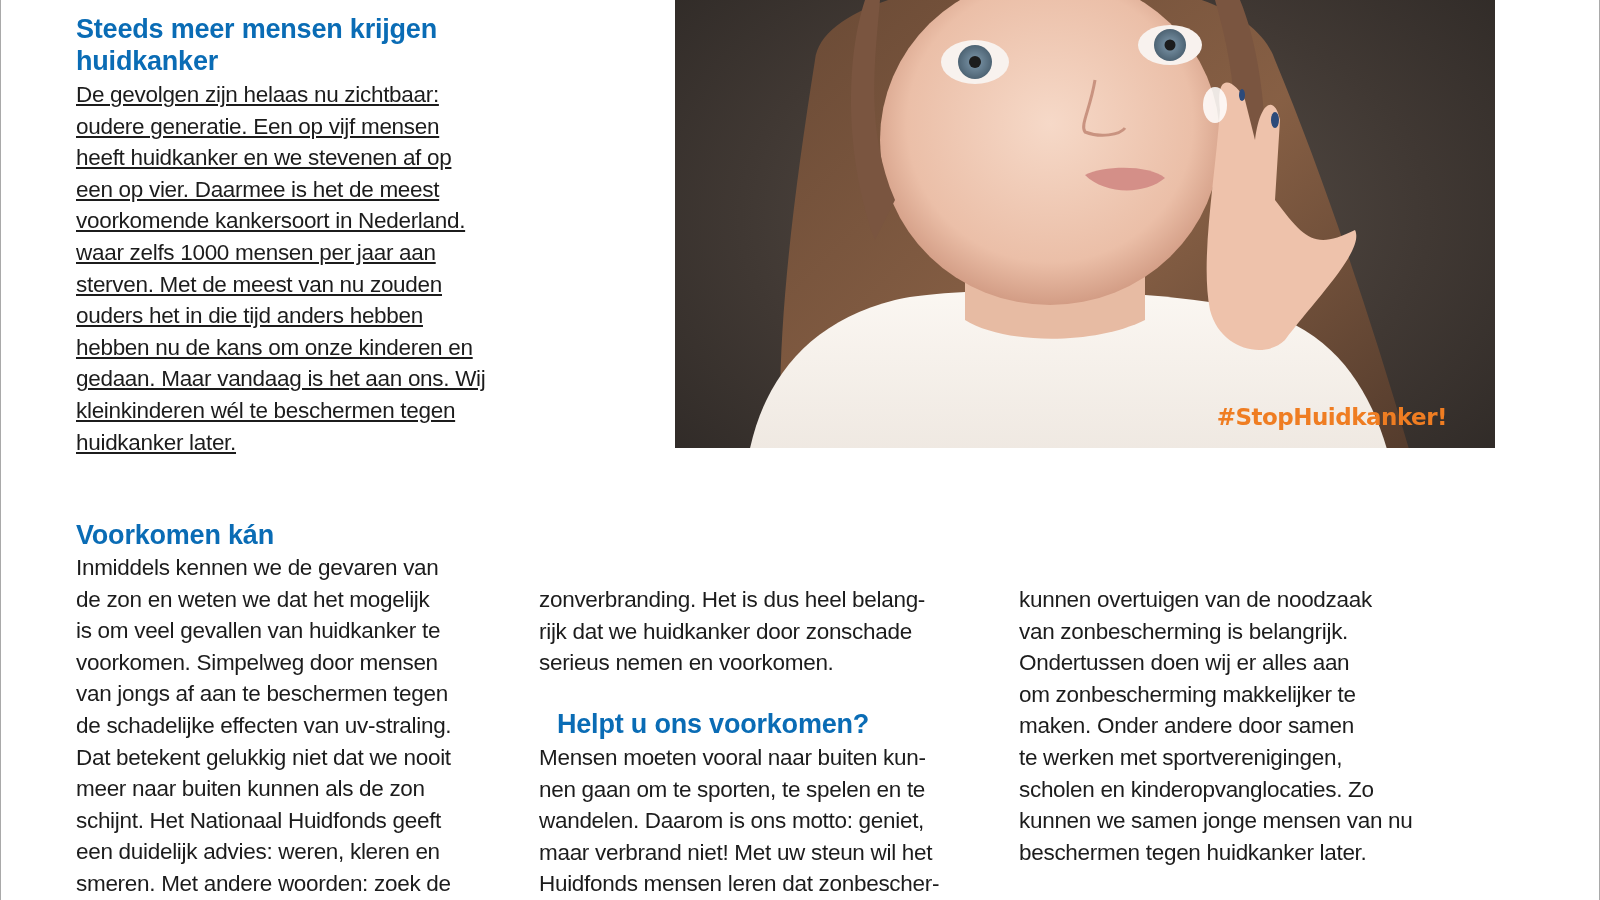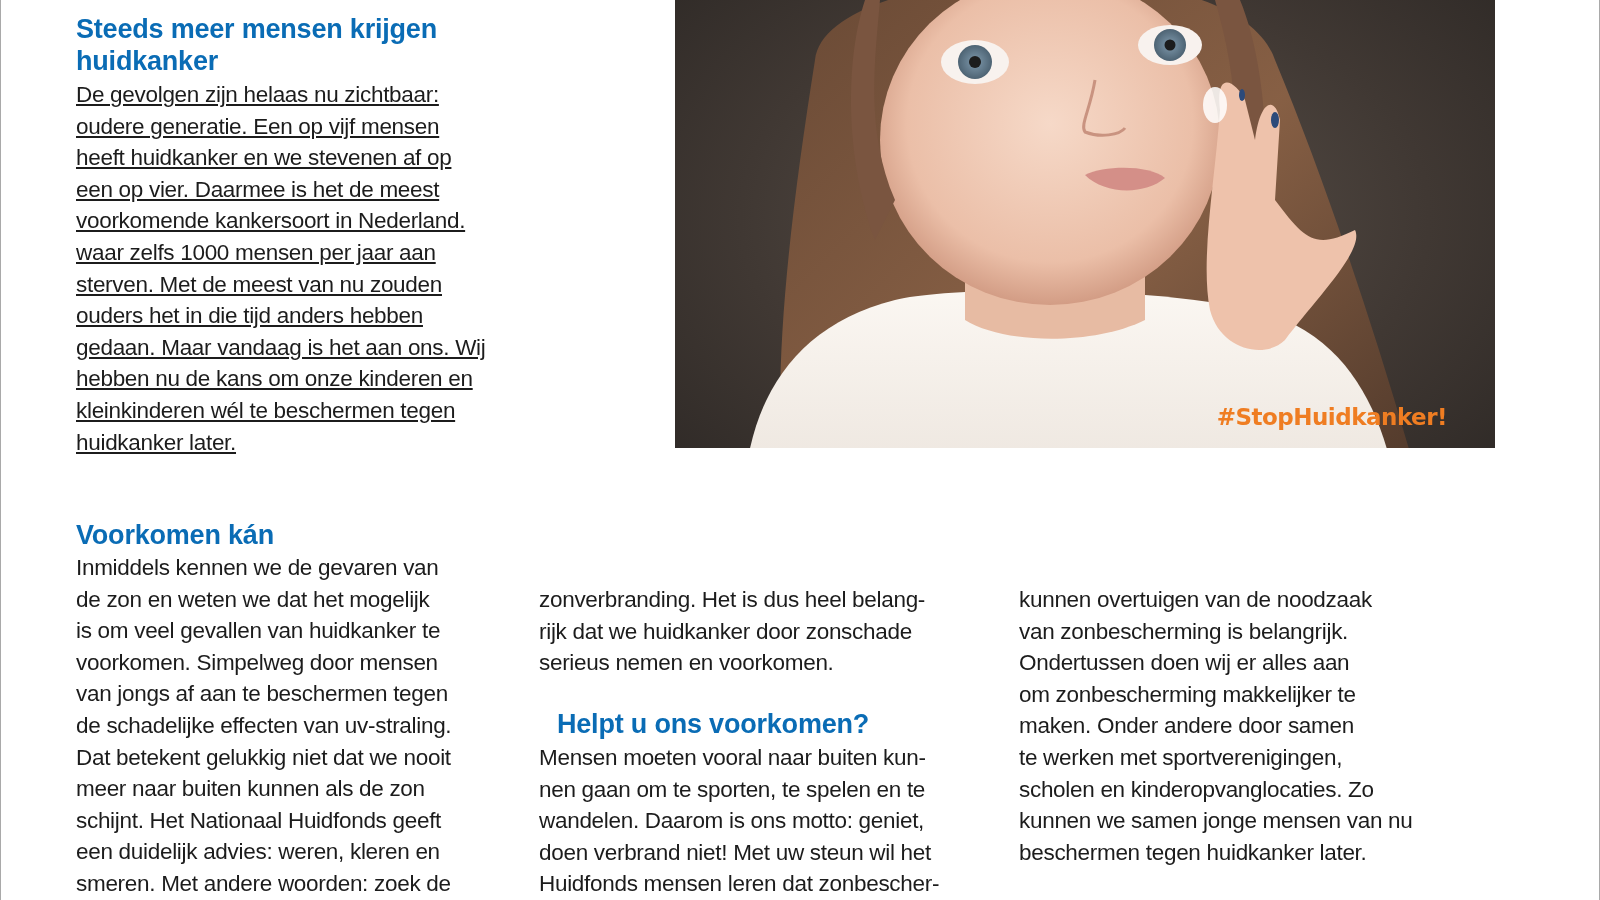--- a/index.html
+++ b/index.html
@@ -62,22 +62,22 @@
 
   <div id="sec1-body" class="body-text">
     <span>De gevolgen zijn helaas nu zichtbaar:</span>
     <span>oudere generatie. Een op vijf mensen</span>
     <span>heeft huidkanker en we stevenen af op</span>
     <span>een op vier. Daarmee is het de meest</span>
     <span>voorkomende kankersoort in Nederland.</span>
     <span>waar zelfs 1000 mensen per jaar aan</span>
     <span>sterven. Met de meest van nu zouden</span>
     <span>ouders het in die tijd anders hebben</span>
+    <span>hebben nu de kans om onze kinderen en</span>
     <span>gedaan. Maar vandaag is het aan ons. Wij</span>
-    <span>hebben nu de kans om onze kinderen en</span>
     <span>kleinkinderen wél te beschermen tegen</span>
     <span>huidkanker later.</span>
   </div>
 
   <h2 id="sec2-heading" class="heading">Voorkomen kán</h2>
 
   <div id="sec2-body" class="body-text">
     <span>Inmiddels kennen we de gevaren van</span>
     <span>de zon en weten we dat het mogelijk</span>
     <span>is om veel gevallen van huidkanker te</span>
@@ -96,21 +96,21 @@
     <span>rijk dat we huidkanker door zonschade</span>
     <span>serieus nemen en voorkomen.</span>
   </div>
 
   <h2 id="sec3-heading" class="heading">Helpt u ons voorkomen?</h2>
 
   <div id="mid-body2" class="body-text">
     <span>Mensen moeten vooral naar buiten kun-</span>
     <span>nen gaan om te sporten, te spelen en te</span>
     <span>wandelen. Daarom is ons motto: geniet,</span>
-    <span>doen verbrand niet! Met uw steun wil het</span>
+    <span>maar verbrand niet! Met uw steun wil het</span>
     <span>Huidfonds mensen leren dat zonbescher-</span>
   </div>
 
   <div id="right-body" class="body-text">
     <span>kunnen overtuigen van de noodzaak</span>
     <span>van zonbescherming is belangrijk.</span>
     <span>Ondertussen doen wij er alles aan</span>
     <span>om zonbescherming makkelijker te</span>
     <span>maken. Onder andere door samen</span>
     <span>te werken met sportverenigingen,</span>

